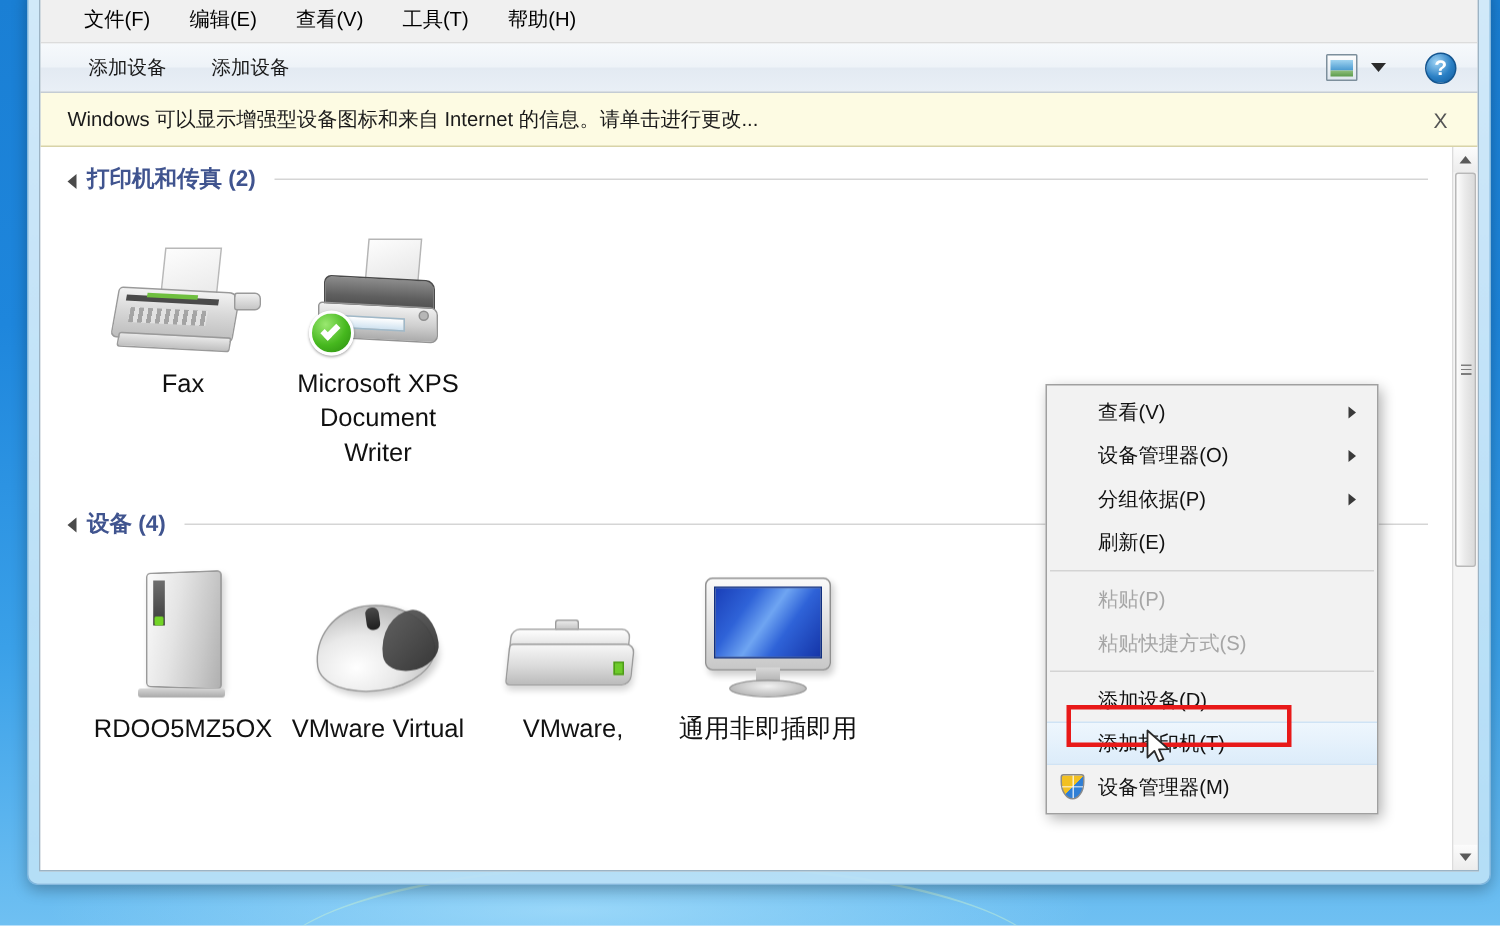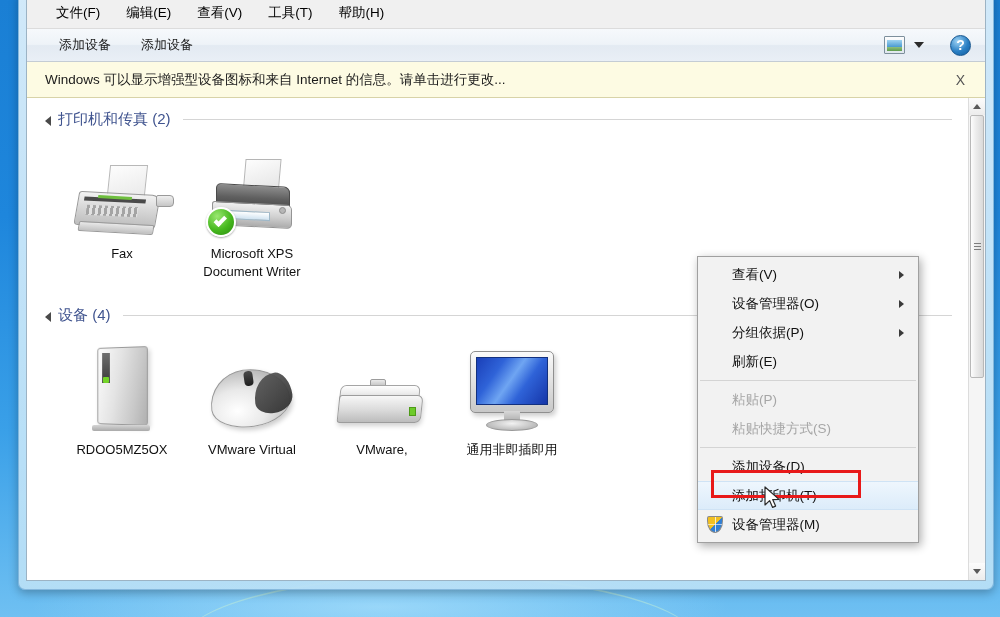--- a/index.html
+++ b/index.html
@@ -119,38 +119,38 @@
 
   
   .content-wrap { flex: 1; display: flex; min-height: 0; background: #fff; }
   .content {
     flex: 1; position: relative; overflow: hidden;
     background: #fff; padding: 12px 0 0 0;
   }
 
   .group-header {
     display: flex; align-items: center;
-    padding: 0 16px 0 18px; margin-bottom: 4px;
+    padding: 0 16px 0 18px; margin-bottom: 4px; font-weight: bold;
   }
   .tri {
     width: 0; height: 0; margin-right: 7px; margin-top: 2px;
     border-top: 5px solid transparent; border-bottom: 5px solid transparent;
     border-right: 6px solid #4a4a4a;
   }
   .group-title { font-size: 15px; color: #40548f; white-space: nowrap; }
   .group-rule { flex: 1; height: 1px; background: #d5d5d5; margin-left: 12px; }
 
   .tiles { display: flex; padding: 10px 0 0 30px; }
   .tile {
     width: 130px; display: flex; flex-direction: column; align-items: center;
     cursor: default; padding-top: 4px;
   }
   .tile-icon { height: 92px; display: flex; align-items: flex-end; justify-content: center; position: relative; }
   .tile-label {
-    margin-top: 6px; font-size: 13px; color: #111; text-align: center;
+    margin-top: 6px; font-size: 17px; color: #111; text-align: center;
     line-height: 1.35; width: 124px;
   }
 
   
   .fax {
     position: relative; width: 96px; height: 74px;
   }
   .fax .paper {
     position: absolute; left: 34px; top: 0; width: 38px; height: 40px;
     background: linear-gradient(160deg,#fdfdfd,#e6e6e6);

